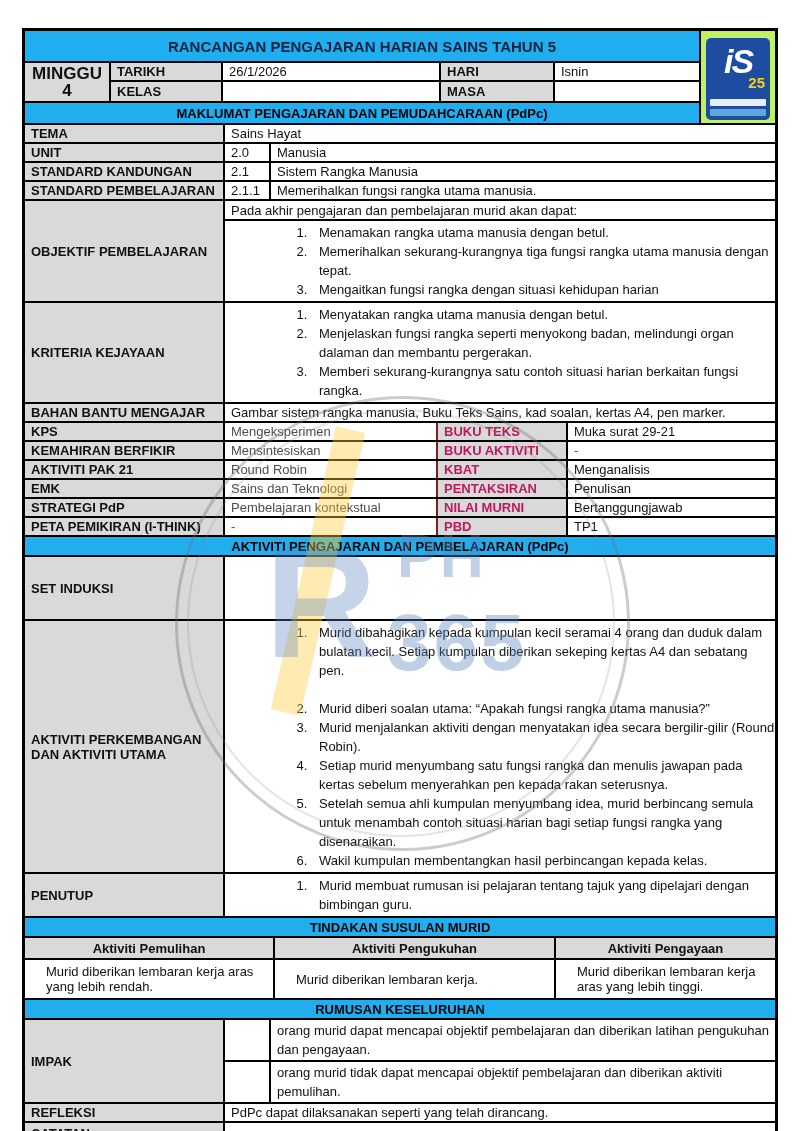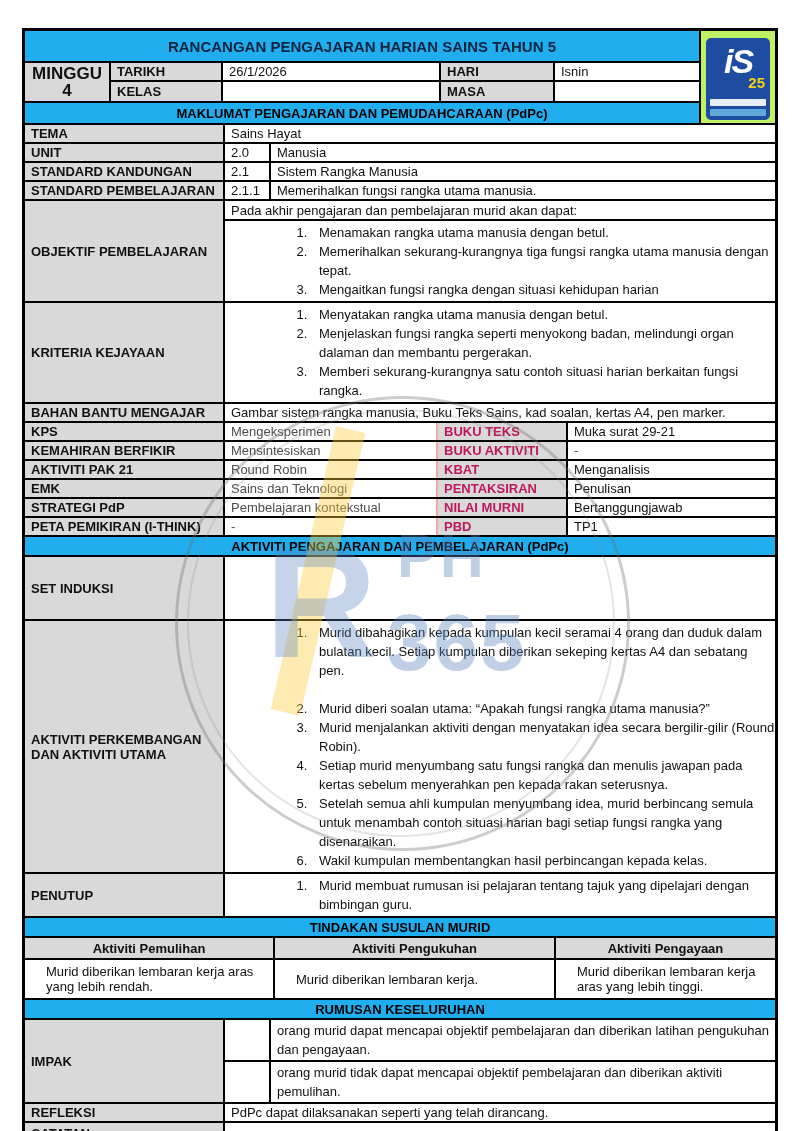--- a/index.html
+++ b/index.html
@@ -43,21 +43,21 @@
   .logo-bar1 { position:absolute; left:4px; right:4px; bottom:14px; height:7px; background:#E8EEF8; border-radius:1px; }
   .logo-bar2 { position:absolute; left:4px; right:4px; bottom:4px; height:7px; background:#5FA8DC; border-radius:1px; }
 
   
   ol.num { list-style:decimal; margin:2px 0 2px 0; padding-left:86px; font-size:13px; line-height:19px; width:100%; }
   ol.num li { padding-left:8px; }
   .content-col { flex:1; display:flex; flex-direction:column; justify-content:center; }
   .intro-line { border-bottom:2px solid #000; font-size:13px; padding:1px 6px; min-height:20px; display:flex; align-items:center; }
 
   
-  .pv1 { width:213px; min-width:213px; border-right:2px solid #fca5a5; font-size:13px; padding:1px 6px; display:flex; align-items:center; color:#4d4d4d; }
+  .pv1 { width:213px; min-width:213px; border-right:2px solid #7f1d1d; font-size:13px; padding:1px 6px; display:flex; align-items:center; color:#4d4d4d; }
   .pl2 { width:130px; min-width:130px; border-right:2px solid #000; background:#D9D9D9; font-weight:bold; font-size:13px; padding:1px 6px; display:flex; align-items:center; color:#be185d; }
   .pv2 { flex:1; font-size:13px; padding:1px 6px; display:flex; align-items:center; }
 
   
   .t3 { display:flex; border-bottom:2px solid #000; }
   .t3 .tc { border-right:2px solid #000; font-size:13px; padding:1px 6px; }
   .t3 .tc:last-child { border-right:none; }
   .t3 .c1 { width:250px; min-width:250px; }
   .t3 .c2 { width:281px; min-width:281px; }
   .t3 .c3 { flex:1; }

